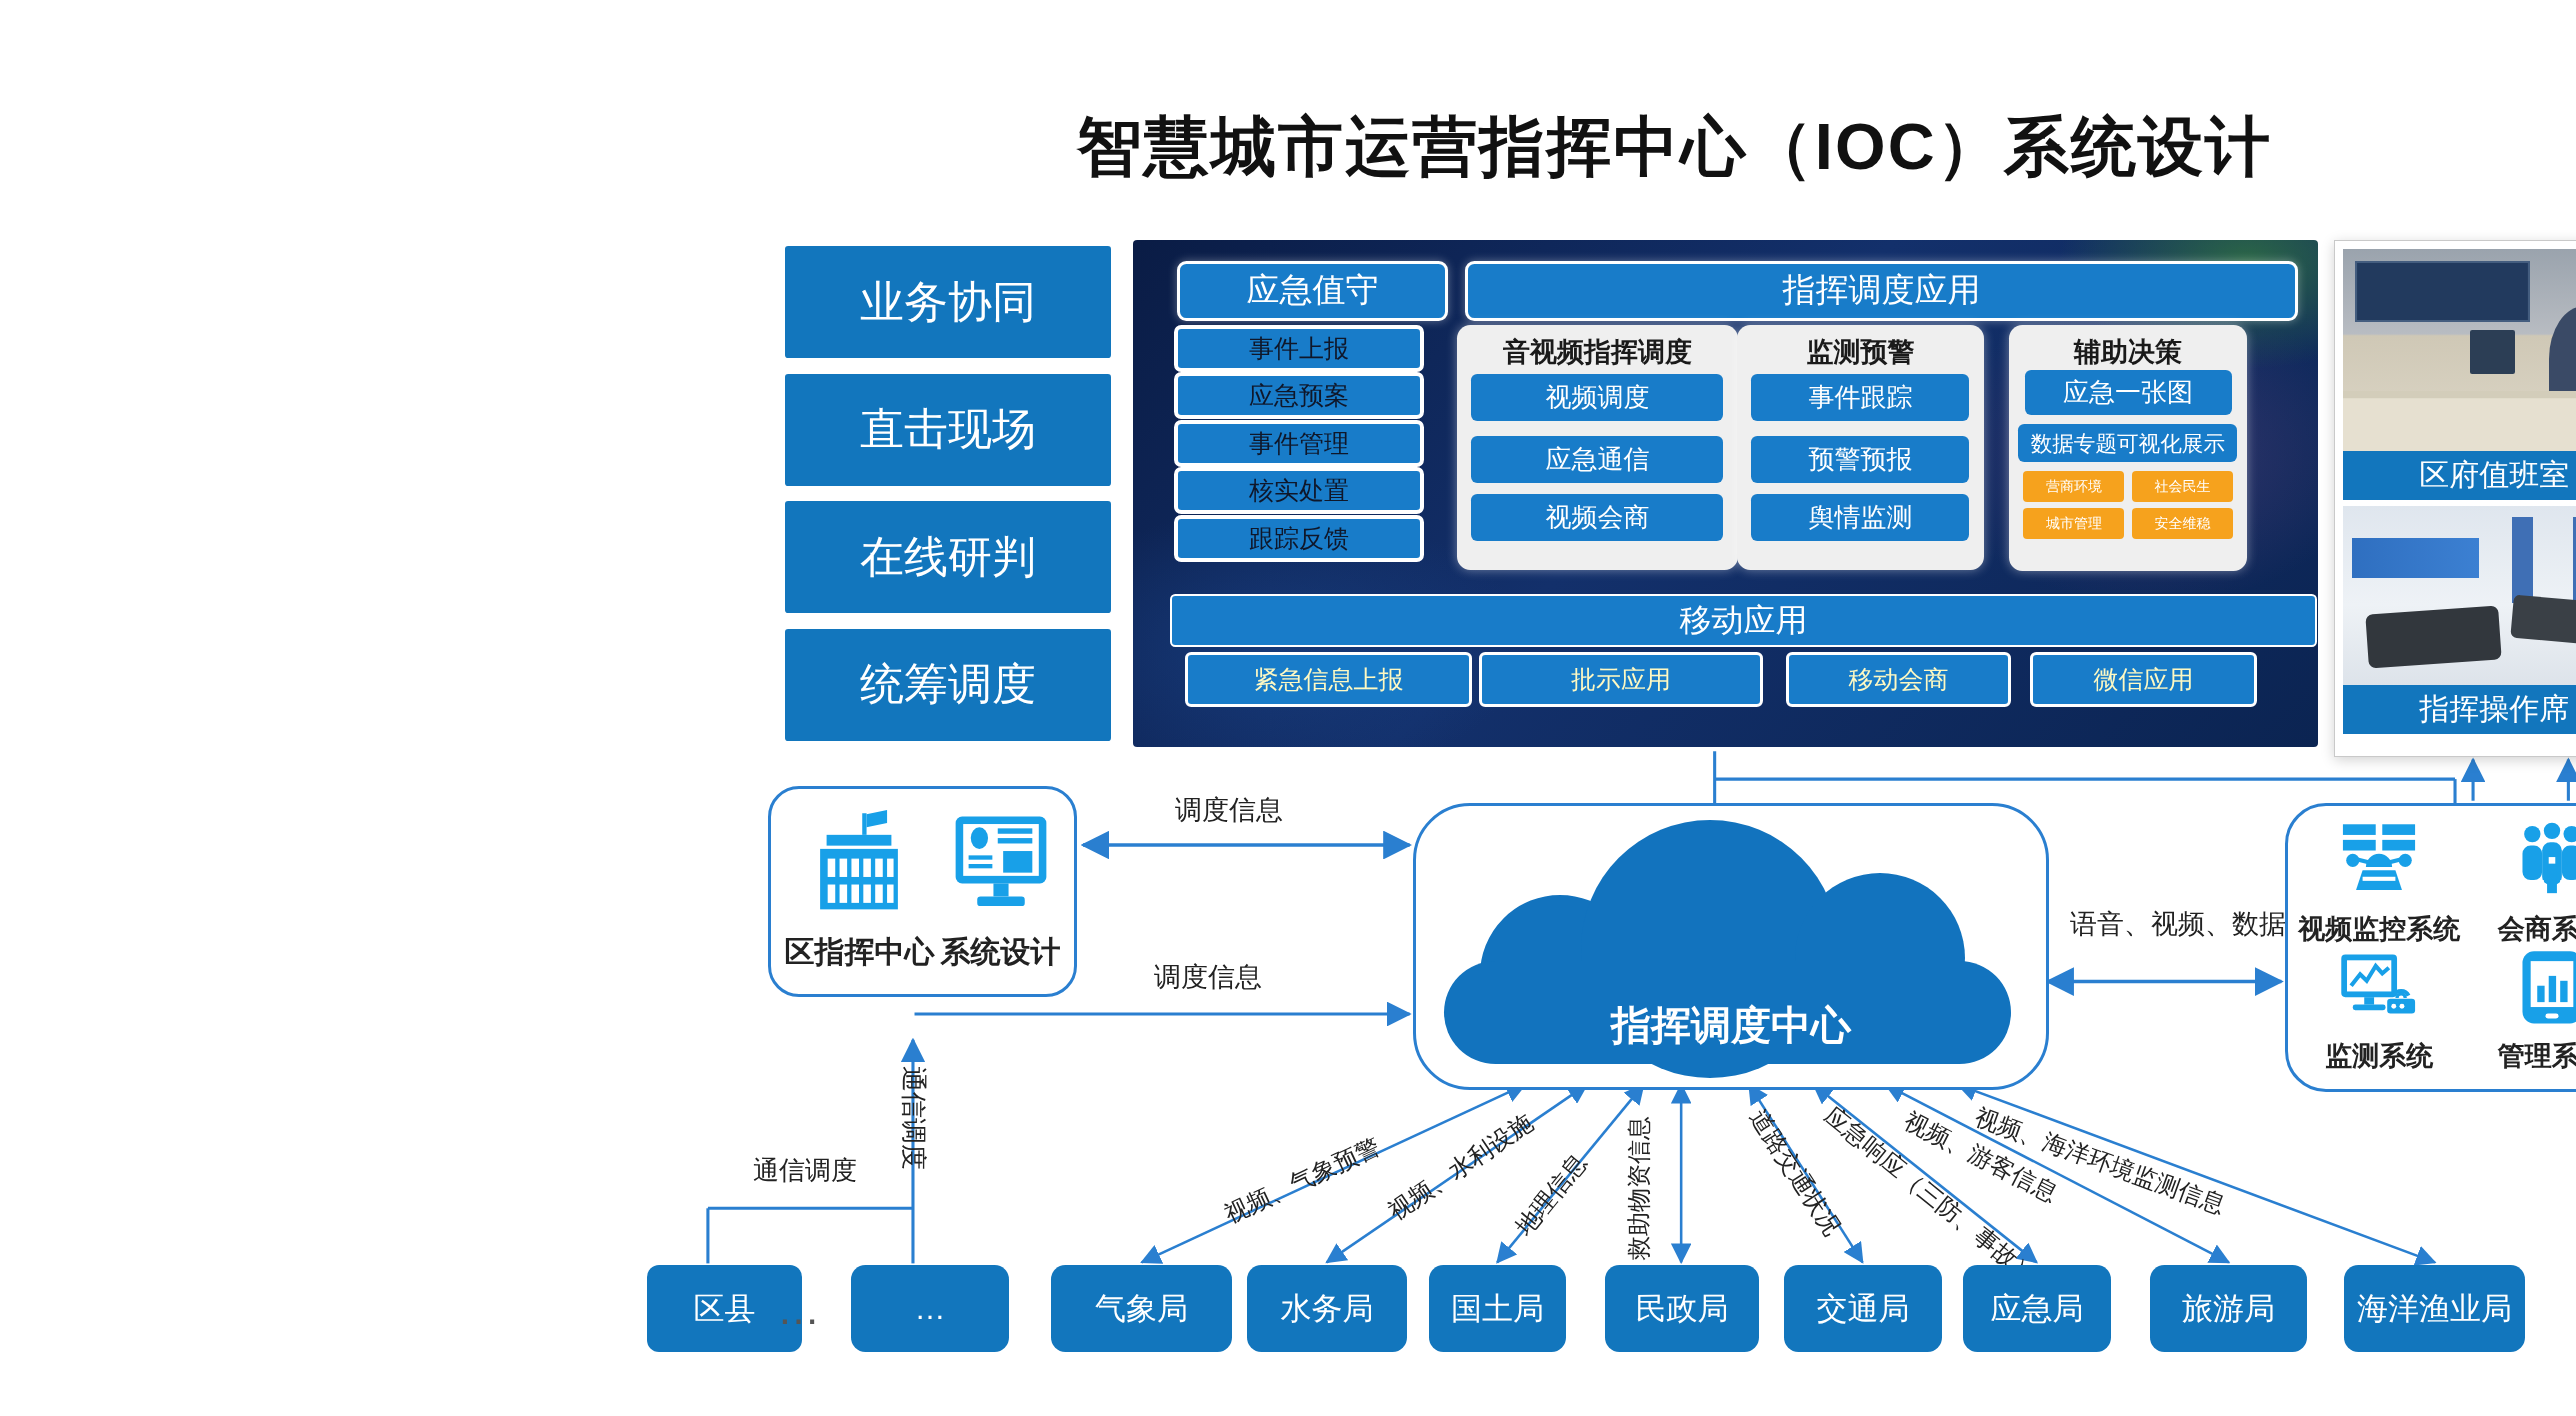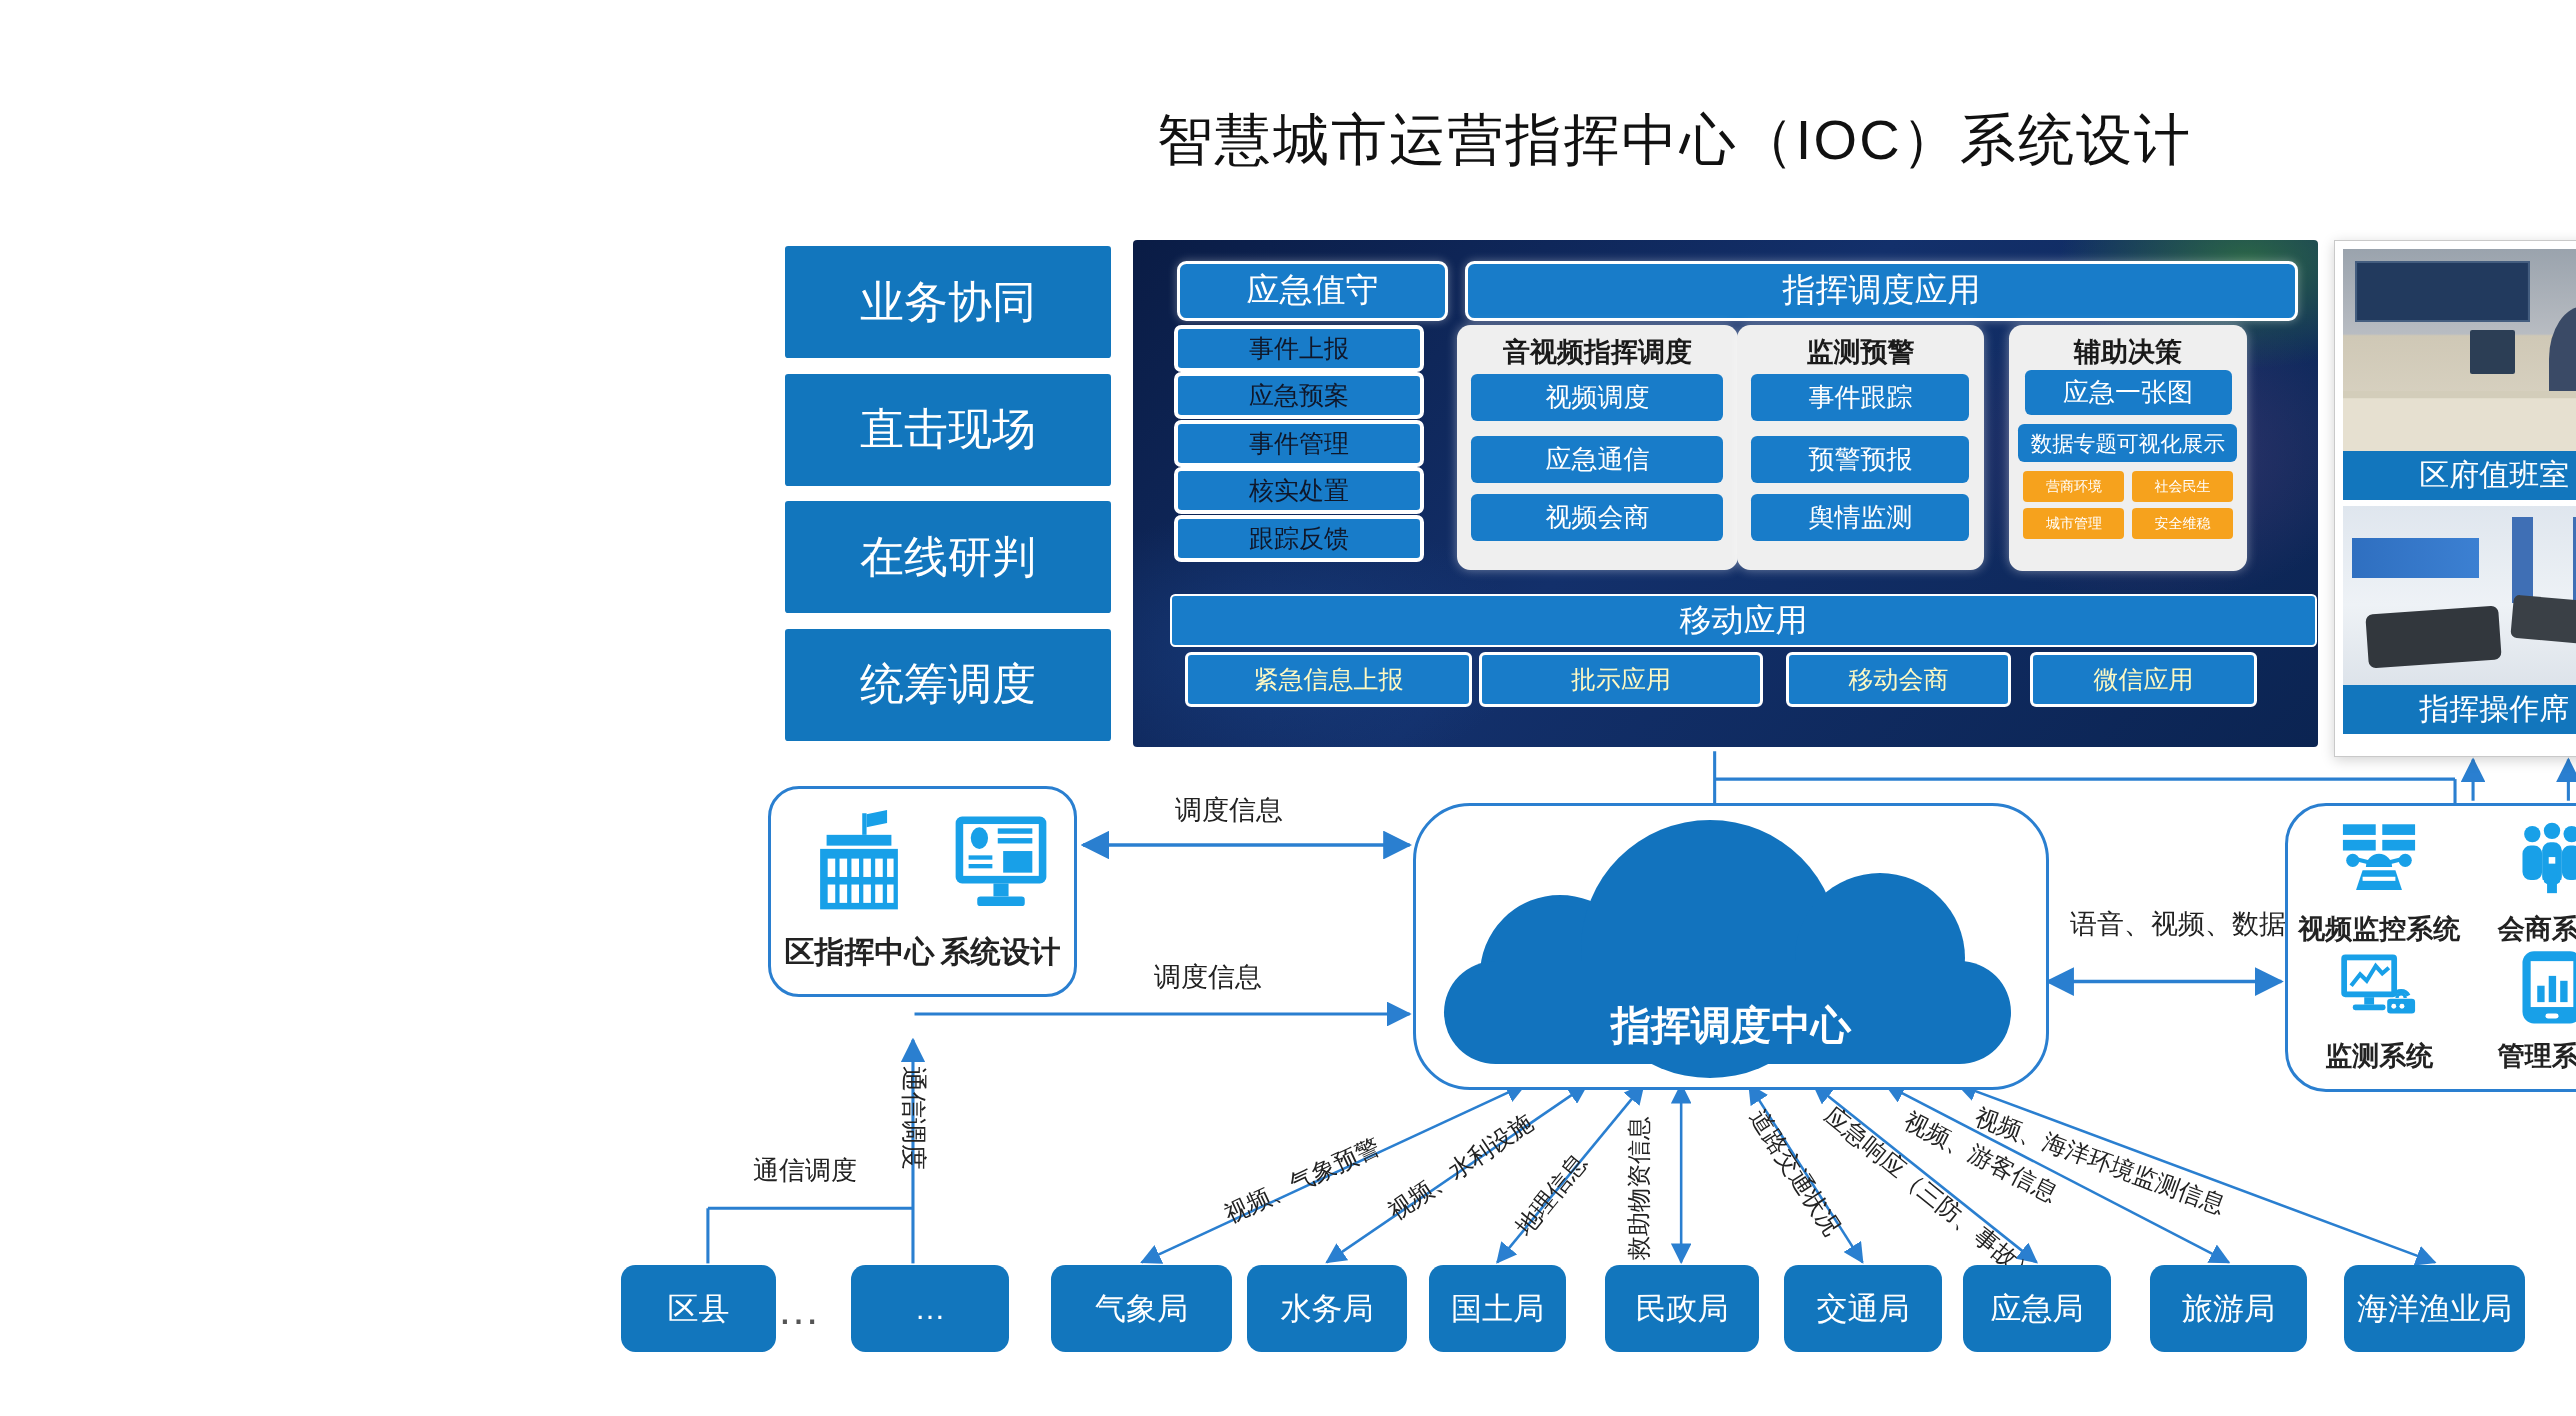--- a/index.html
+++ b/index.html
@@ -1,20 +1,20 @@
 <!DOCTYPE html>
 <html style="font-size:8.2px"><head>
 <meta charset="utf-8">
 <style>
   html,body{margin:0;padding:0;background:#ffffff;width:3402px;height:1417px;overflow:hidden;
     font-family:"Liberation Sans","DejaVu Sans",sans-serif;}
   #canvas{position:absolute;left:0;top:0;width:3402px;height:1417px;background:#fff;}
   .abs{position:absolute;}
   
-  .title{left:773px;top:103px;width:1803px;text-align:center;font-size:56px;font-weight:normal;
+  .title{left:773px;top:103px;width:1803px;text-align:center;font-size:65px;font-weight:bold;
     color:#111;letter-spacing:2.1px;}
   
   .sidebar{left:785px;top:246px;width:326px;}
   .side-item{height:112px;margin-bottom:15.5px;background:#1276bd;color:#ffffff;font-size:44px;
     display:flex;align-items:center;justify-content:center;border-radius:3.1px;}
   
   .center-panel{left:1133px;top:240px;width:1185px;height:507px;border-radius:4.1px;overflow:hidden;
     background:
       radial-gradient(268px 155px at 94% 4%, rgba(48,112,66,.85), rgba(48,112,66,0) 70%),
       radial-gradient(319px 216px at 86% 42%, rgba(84,64,120,.55), rgba(84,64,120,0) 70%),
@@ -319,21 +319,21 @@
 
   <div class="fan" style="left:1226px;top:1200px;transform:rotate(-25deg);">视频、气象预警</div>
   <div class="fan" style="left:1391px;top:1198px;transform:rotate(-34deg);">视频、水利设施</div>
   <div class="fan" style="left:1521px;top:1216px;transform:rotate(-51deg);">地理信息</div>
   <div class="fan" style="left:1639px;top:1244px;transform:rotate(-90deg);">救助物资信息</div>
   <div class="fan" style="left:1756px;top:1096px;transform:rotate(57deg);">道路交通状况</div>
   <div class="fan lbl-sm" style="left:1828px;top:1096px;transform:rotate(39deg);">应急响应（三防、事故）</div>
   <div class="fan" style="left:1906px;top:1103px;transform:rotate(27deg);">视频、游客信息</div>
   <div class="fan" style="left:1976px;top:1100px;transform:rotate(20deg);">视频、海洋环境监测信息</div>
 
-  <div class="abs dept" style="left:621px;width:155px;">区县</div>
+  <div class="abs dept" style="left:647px;width:155px;border-radius:12px;">区县</div>
   <div class="abs dots">…</div>
   <div class="abs dept" style="left:851px;width:158px;">…</div>
   <div class="abs dept" style="left:1051px;width:181px;">气象局</div>
   <div class="abs dept" style="left:1247px;width:160px;">水务局</div>
   <div class="abs dept" style="left:1429px;width:137px;">国土局</div>
   <div class="abs dept" style="left:1605px;width:154px;">民政局</div>
   <div class="abs dept" style="left:1784px;width:158px;">交通局</div>
   <div class="abs dept" style="left:1963px;width:148px;">应急局</div>
   <div class="abs dept" style="left:2150px;width:157px;">旅游局</div>
   <div class="abs dept" style="left:2344px;width:181px;">海洋渔业局</div>

